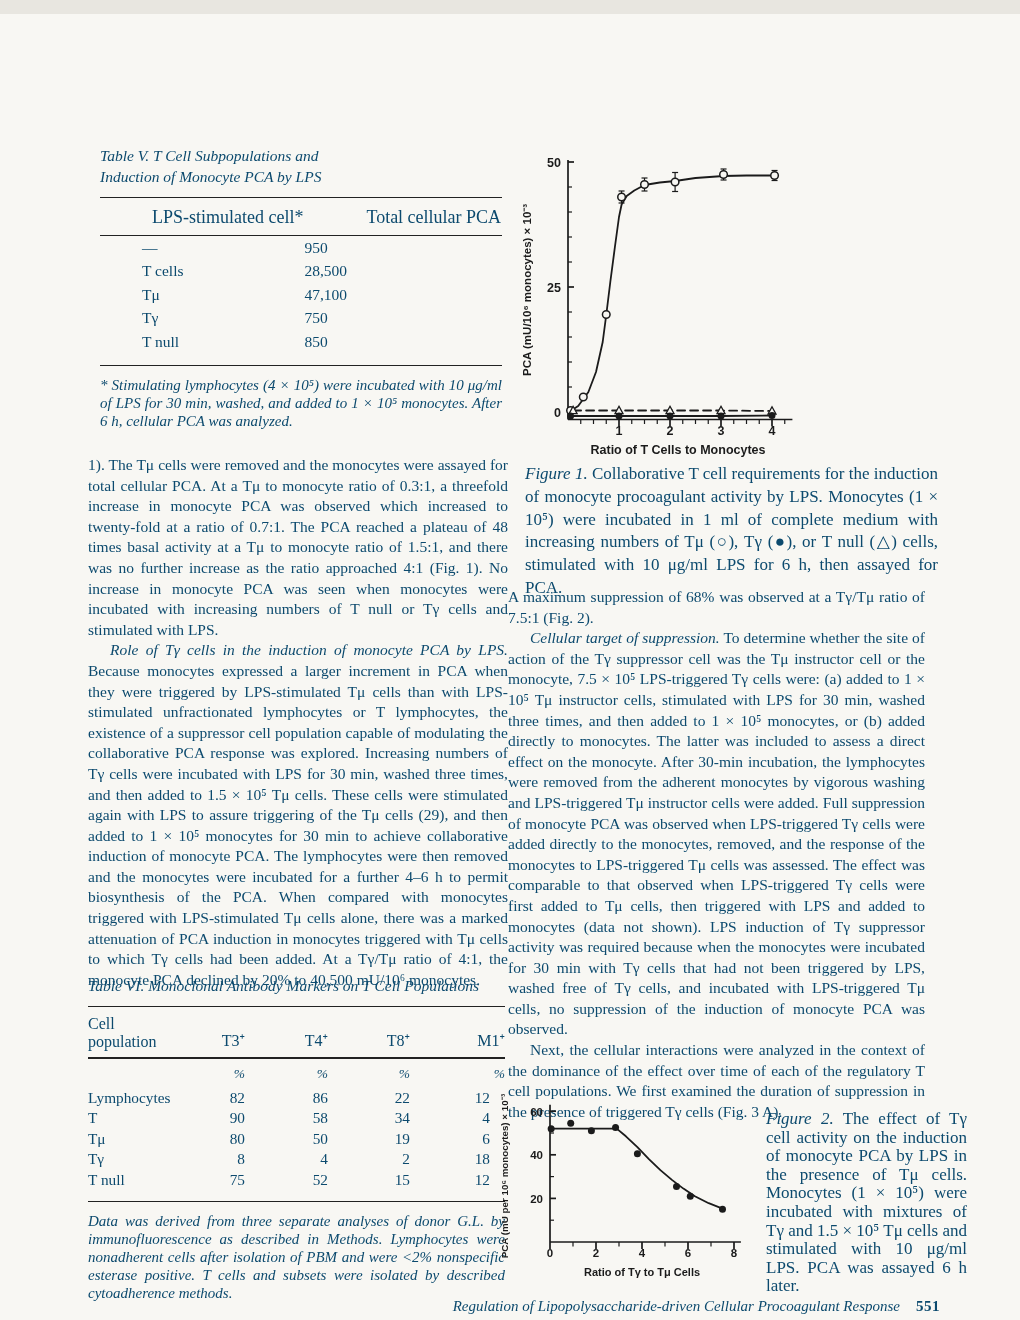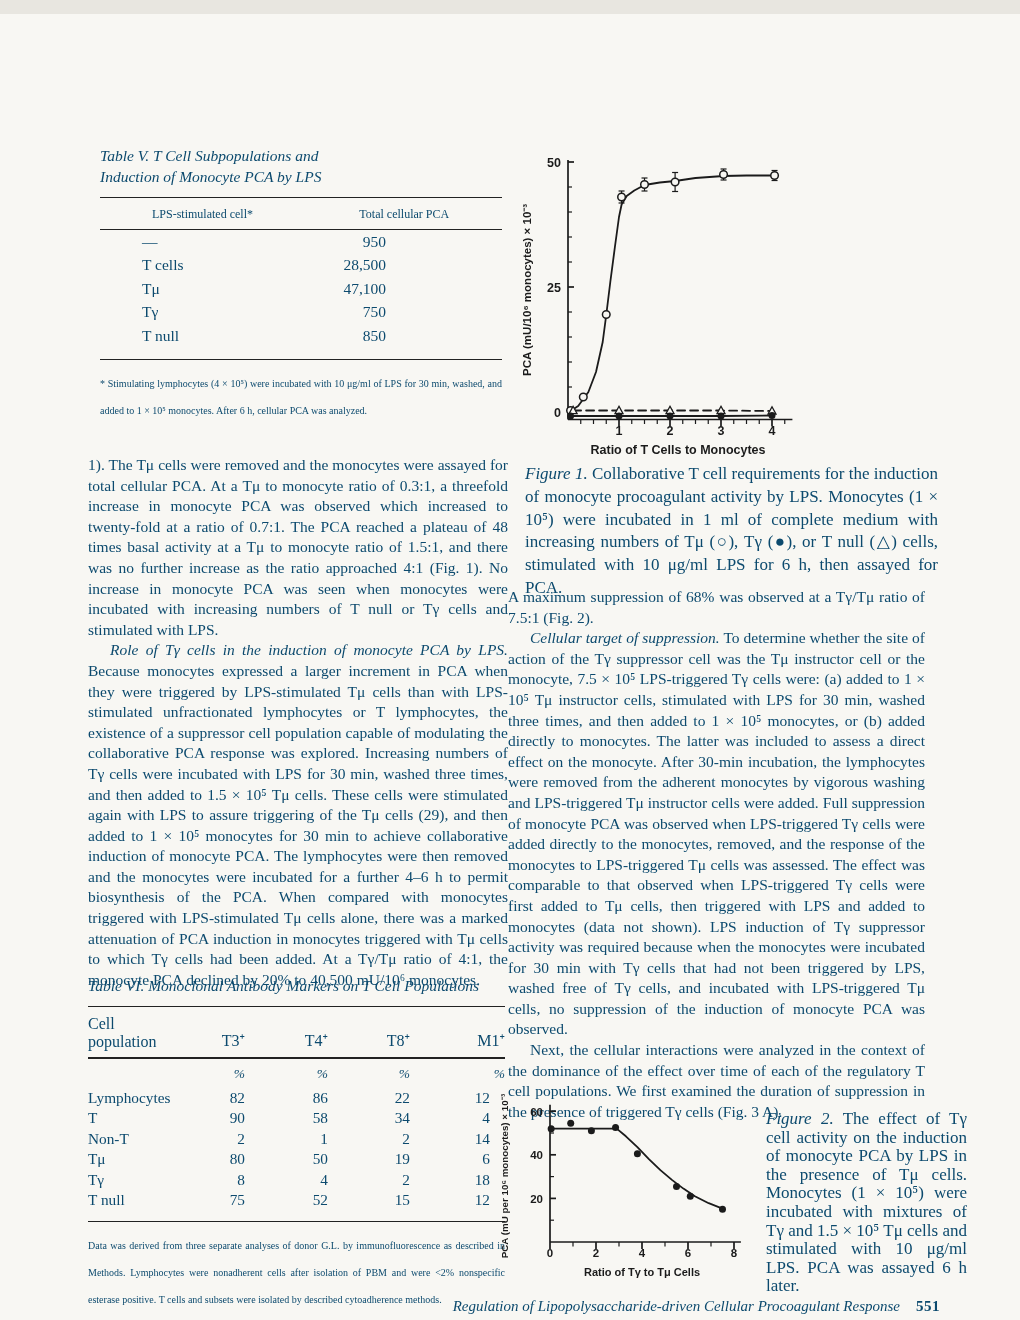--- a/index.html
+++ b/index.html
@@ -13,29 +13,29 @@
   .body-text p{margin:0;}
   .body-text p.indent{text-indent:22px;}
   .ital{font-style:italic;}
   .caption{font-size:17px; line-height:22.8px; text-align:justify;}
   .caption-small{font-size:17px; line-height:18.6px; text-align:justify;}
   
   #tableV{position:absolute; left:100px; top:131px; width:402px;}
   .tbl-title{font-style:italic; font-size:15.5px; line-height:21px; margin-bottom:10px;}
   table.sci{border-collapse:collapse; width:100%; border-top:1.6px solid #222; border-bottom:1.6px solid #222;}
   table.sci td{padding:0; vertical-align:bottom;}
-  .tv tr.head td{border-bottom:1.4px solid #222; font-size:12px; padding:9px 0 7px 0;}
+  .tv tr.head td{border-bottom:1.4px solid #222; font-size:18px; padding:9px 0 7px 0;}
   .tv tr.head td:first-child{padding-left:52px;}
   .tv tr.head td:last-child{padding-left:62px;}
   .tv tr.unit td{font-style:italic; font-size:13.5px; padding:8px 0 10px 62px;}
   .tv tr.data td{font-size:15.5px; line-height:23.4px;}
   .tv tr.data td:first-child{padding-left:42px;}
-  .tv tr.data td.val{text-align:right; padding-right:116px;}
+  .tv tr.data td.val{padding-right:116px;}
   .tv tr.data.last td{padding-bottom:12px;}
-  .fn{font-size:10px; line-height:27px; text-align:justify; margin:10px 0 0 0;}
+  .fn{font-size:15px; line-height:18px; text-align:justify; margin:10px 0 0 0;font-style:italic;}
   
   #leftcol{position:absolute; left:88px; top:441px; width:420px;}
   
   #tableVI{position:absolute; left:88px; top:961px; width:417px;}
   .tvi tr.head td{border-bottom:2.4px solid #222; font-size:16px; padding:8px 0 6px 0;}
   .tvi tr.unit td{font-style:italic; font-size:13.5px; padding:7px 0 6px 0;}
   .tvi tr.data td{font-size:15.3px; line-height:20.4px;}
   .tvi td.num{text-align:right;}
   .tvi tr.data.last td{padding-bottom:11px;}
   .tvi col.c0{width:90px;} .tvi col.c1{width:67px;} .tvi col.c2{width:83px;}
@@ -214,27 +214,20 @@
         <td class="num pr">12</td>
       </tr>
       <tr class="data">
         <td>T</td>
         <td class="num">90</td>
         <td class="num">58</td>
         <td class="num">34</td>
         <td class="num pr">4</td>
       </tr>
       <tr class="data">
-        <td>Non-T</td>
-        <td class="num">2</td>
-        <td class="num">1</td>
-        <td class="num">2</td>
-        <td class="num pr">14</td>
-      </tr>
-      <tr class="data">
         <td>Tμ</td>
         <td class="num">80</td>
         <td class="num">50</td>
         <td class="num">19</td>
         <td class="num pr">6</td>
       </tr>
       <tr class="data">
         <td>Tγ</td>
         <td class="num">8</td>
         <td class="num">4</td>

